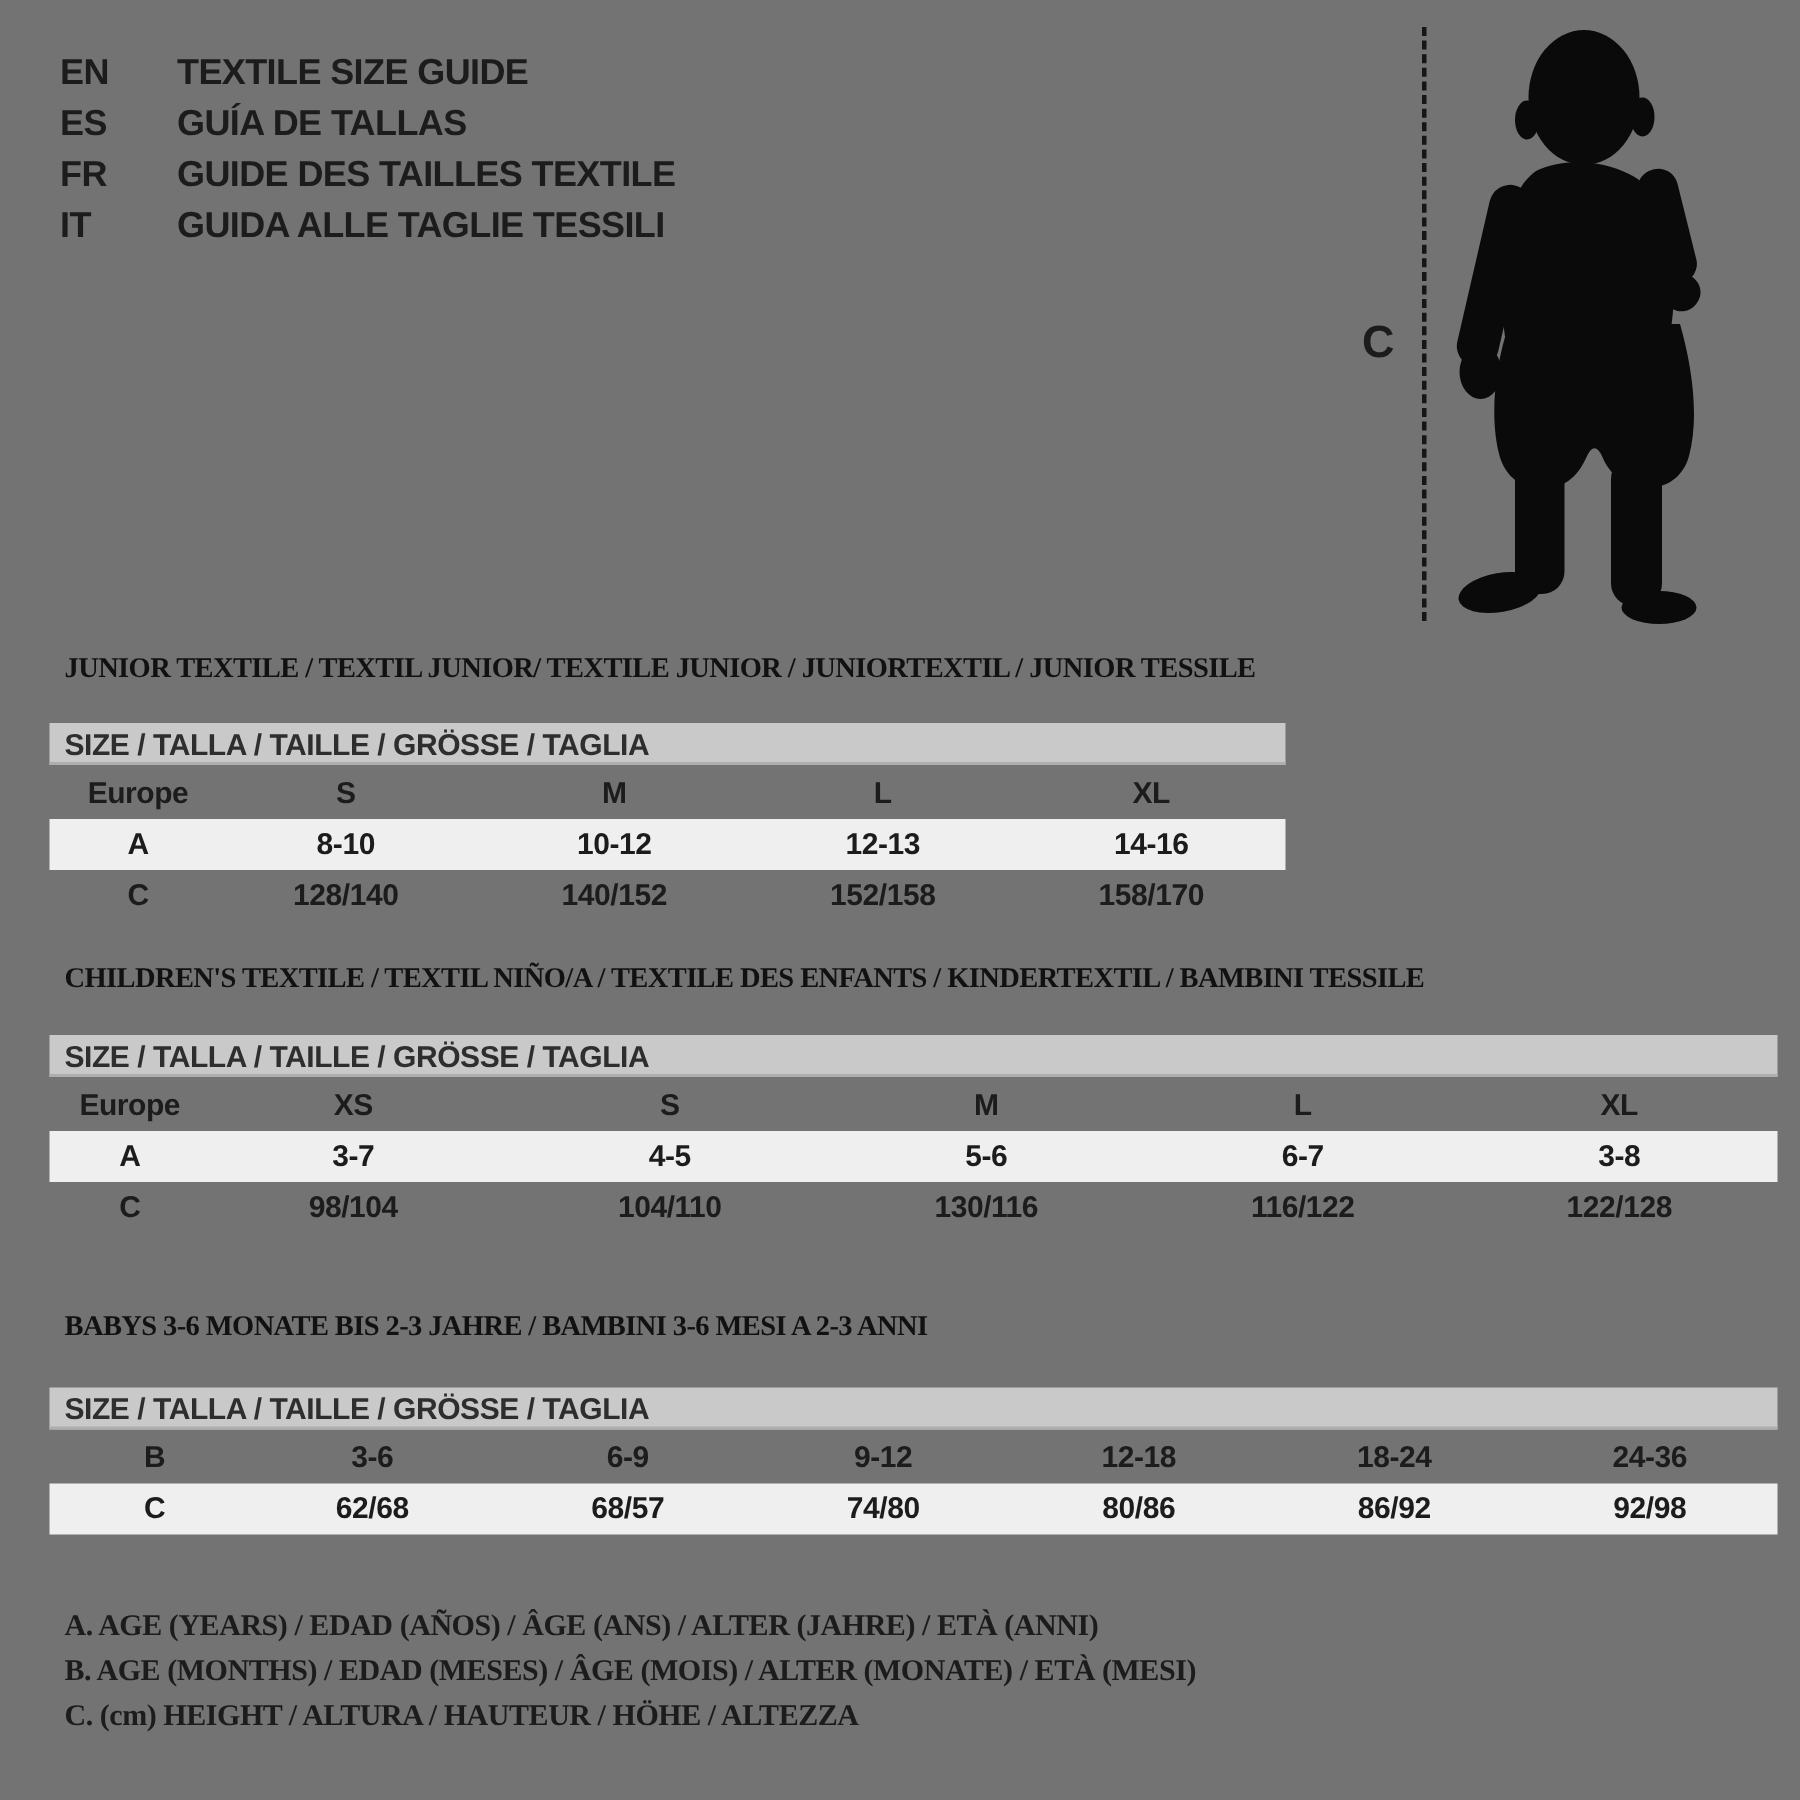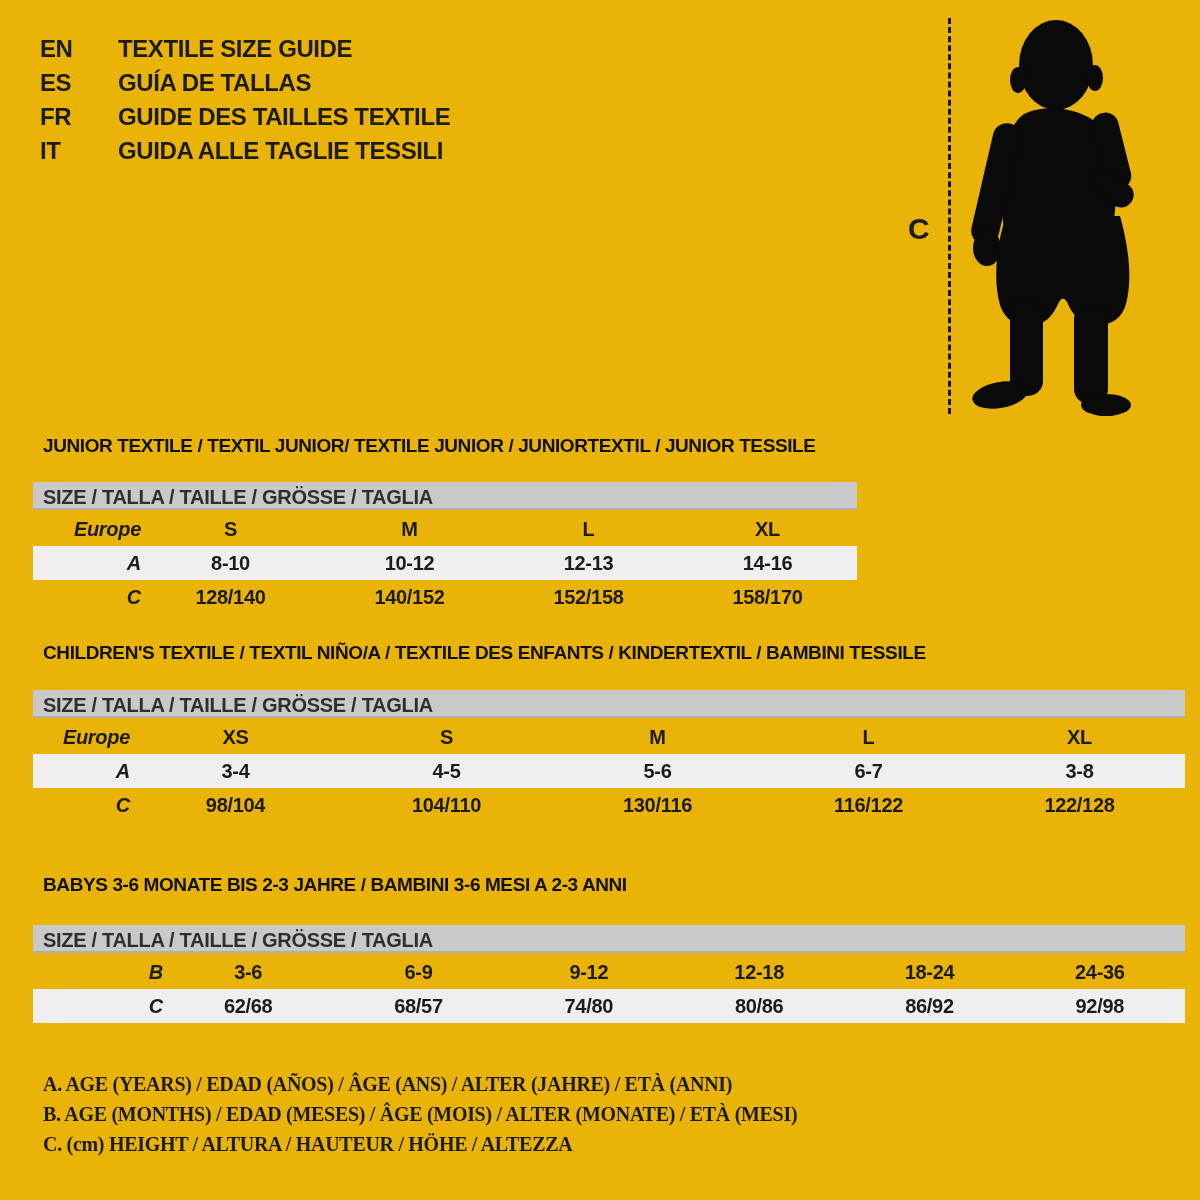--- a/index.html
+++ b/index.html
@@ -1,48 +1,48 @@
 <!DOCTYPE html>
 <html><head>
 <meta charset="utf-8">
 <style>
   html,body{margin:0;padding:0;background:#ffffff;}
   .canvas{
-    position:relative;width:1200px;height:1200px;background:#eab308;overflow:hidden;
+    position:relative;width:1200px;height:1200px;background:#737373;overflow:hidden;
     font-family:"Liberation Sans","DejaVu Sans",sans-serif;
     color:#1c1c1c;font-weight:700;
     -webkit-font-smoothing:antialiased;
   }
   
   .langs{position:absolute;left:40px;top:32px;}
   .lang-row{display:flex;line-height:34px;font-size:24px;letter-spacing:-0.4px;}
   .lang-code{width:78px;flex:0 0 78px;}
   .lang-label{white-space:nowrap;}
   
   .dashline{position:absolute;left:948px;top:18px;height:396px;width:0;border-left:3px dashed #161616;}
   .c-label{position:absolute;left:908px;top:214px;font-size:30px;line-height:30px;}
   .figure-svg{position:absolute;left:962px;top:16px;}
   
-  .section-title{position:absolute;left:43px;font-size:19px;line-height:20px;letter-spacing:-0.4px;white-space:nowrap;color:#111;}
+  .section-title{position:absolute;left:43px;font-size:19px;line-height:20px;letter-spacing:-0.4px;white-space:nowrap;color:#111;font-family:Liberation Serif, serif;}
   .size-bar{
     position:absolute;left:33px;height:28px;background:#c9c9c9;border-bottom:2px solid #aeaeae;
     font-size:20px;line-height:30px;letter-spacing:-0.3px;color:#2e2e2e;
     padding-left:10px;box-sizing:border-box;
   }
   .trow{
     position:absolute;left:33px;height:34px;display:grid;align-items:center;
     font-size:20px;letter-spacing:-0.3px;
   }
   .trow.striped{background:#efefef;}
   .t1{width:824px;grid-template-columns:108px repeat(4,1fr);}
   .t2{width:1152px;grid-template-columns:97px repeat(5,1fr);}
   .t3{width:1152px;grid-template-columns:130px repeat(6,1fr);}
   .bar1{width:824px;}
   .bar2,.bar3{width:1152px;}
-  .cell-label{padding-left:10px;text-align:right;font-style:italic;}
+  .cell-label{padding-left:10px;text-align:center;}
   .cell-val{text-align:center;}
   
   .legend{position:absolute;left:43px;top:1069px;font-family:Liberation Serif, serif;}
   .legend-line{font-size:20px;line-height:30px;letter-spacing:-0.3px;white-space:nowrap;}
 </style>
 </head>
 <body>
 
 <div class="canvas">
 
@@ -117,21 +117,21 @@
   <div class="trow t2" style="top:720px">
     <div class="cell-label">Europe</div>
     <div class="cell-val">XS</div>
     <div class="cell-val">S</div>
     <div class="cell-val">M</div>
     <div class="cell-val">L</div>
     <div class="cell-val">XL</div>
   </div>
   <div class="trow t2 striped" style="top:754px">
     <div class="cell-label">A</div>
-    <div class="cell-val">3-4</div>
+    <div class="cell-val">3-7</div>
     <div class="cell-val">4-5</div>
     <div class="cell-val">5-6</div>
     <div class="cell-val">6-7</div>
     <div class="cell-val">3-8</div>
   </div>
   <div class="trow t2" style="top:788px">
     <div class="cell-label">C</div>
     <div class="cell-val">98/104</div>
     <div class="cell-val">104/110</div>
     <div class="cell-val">130/116</div>

